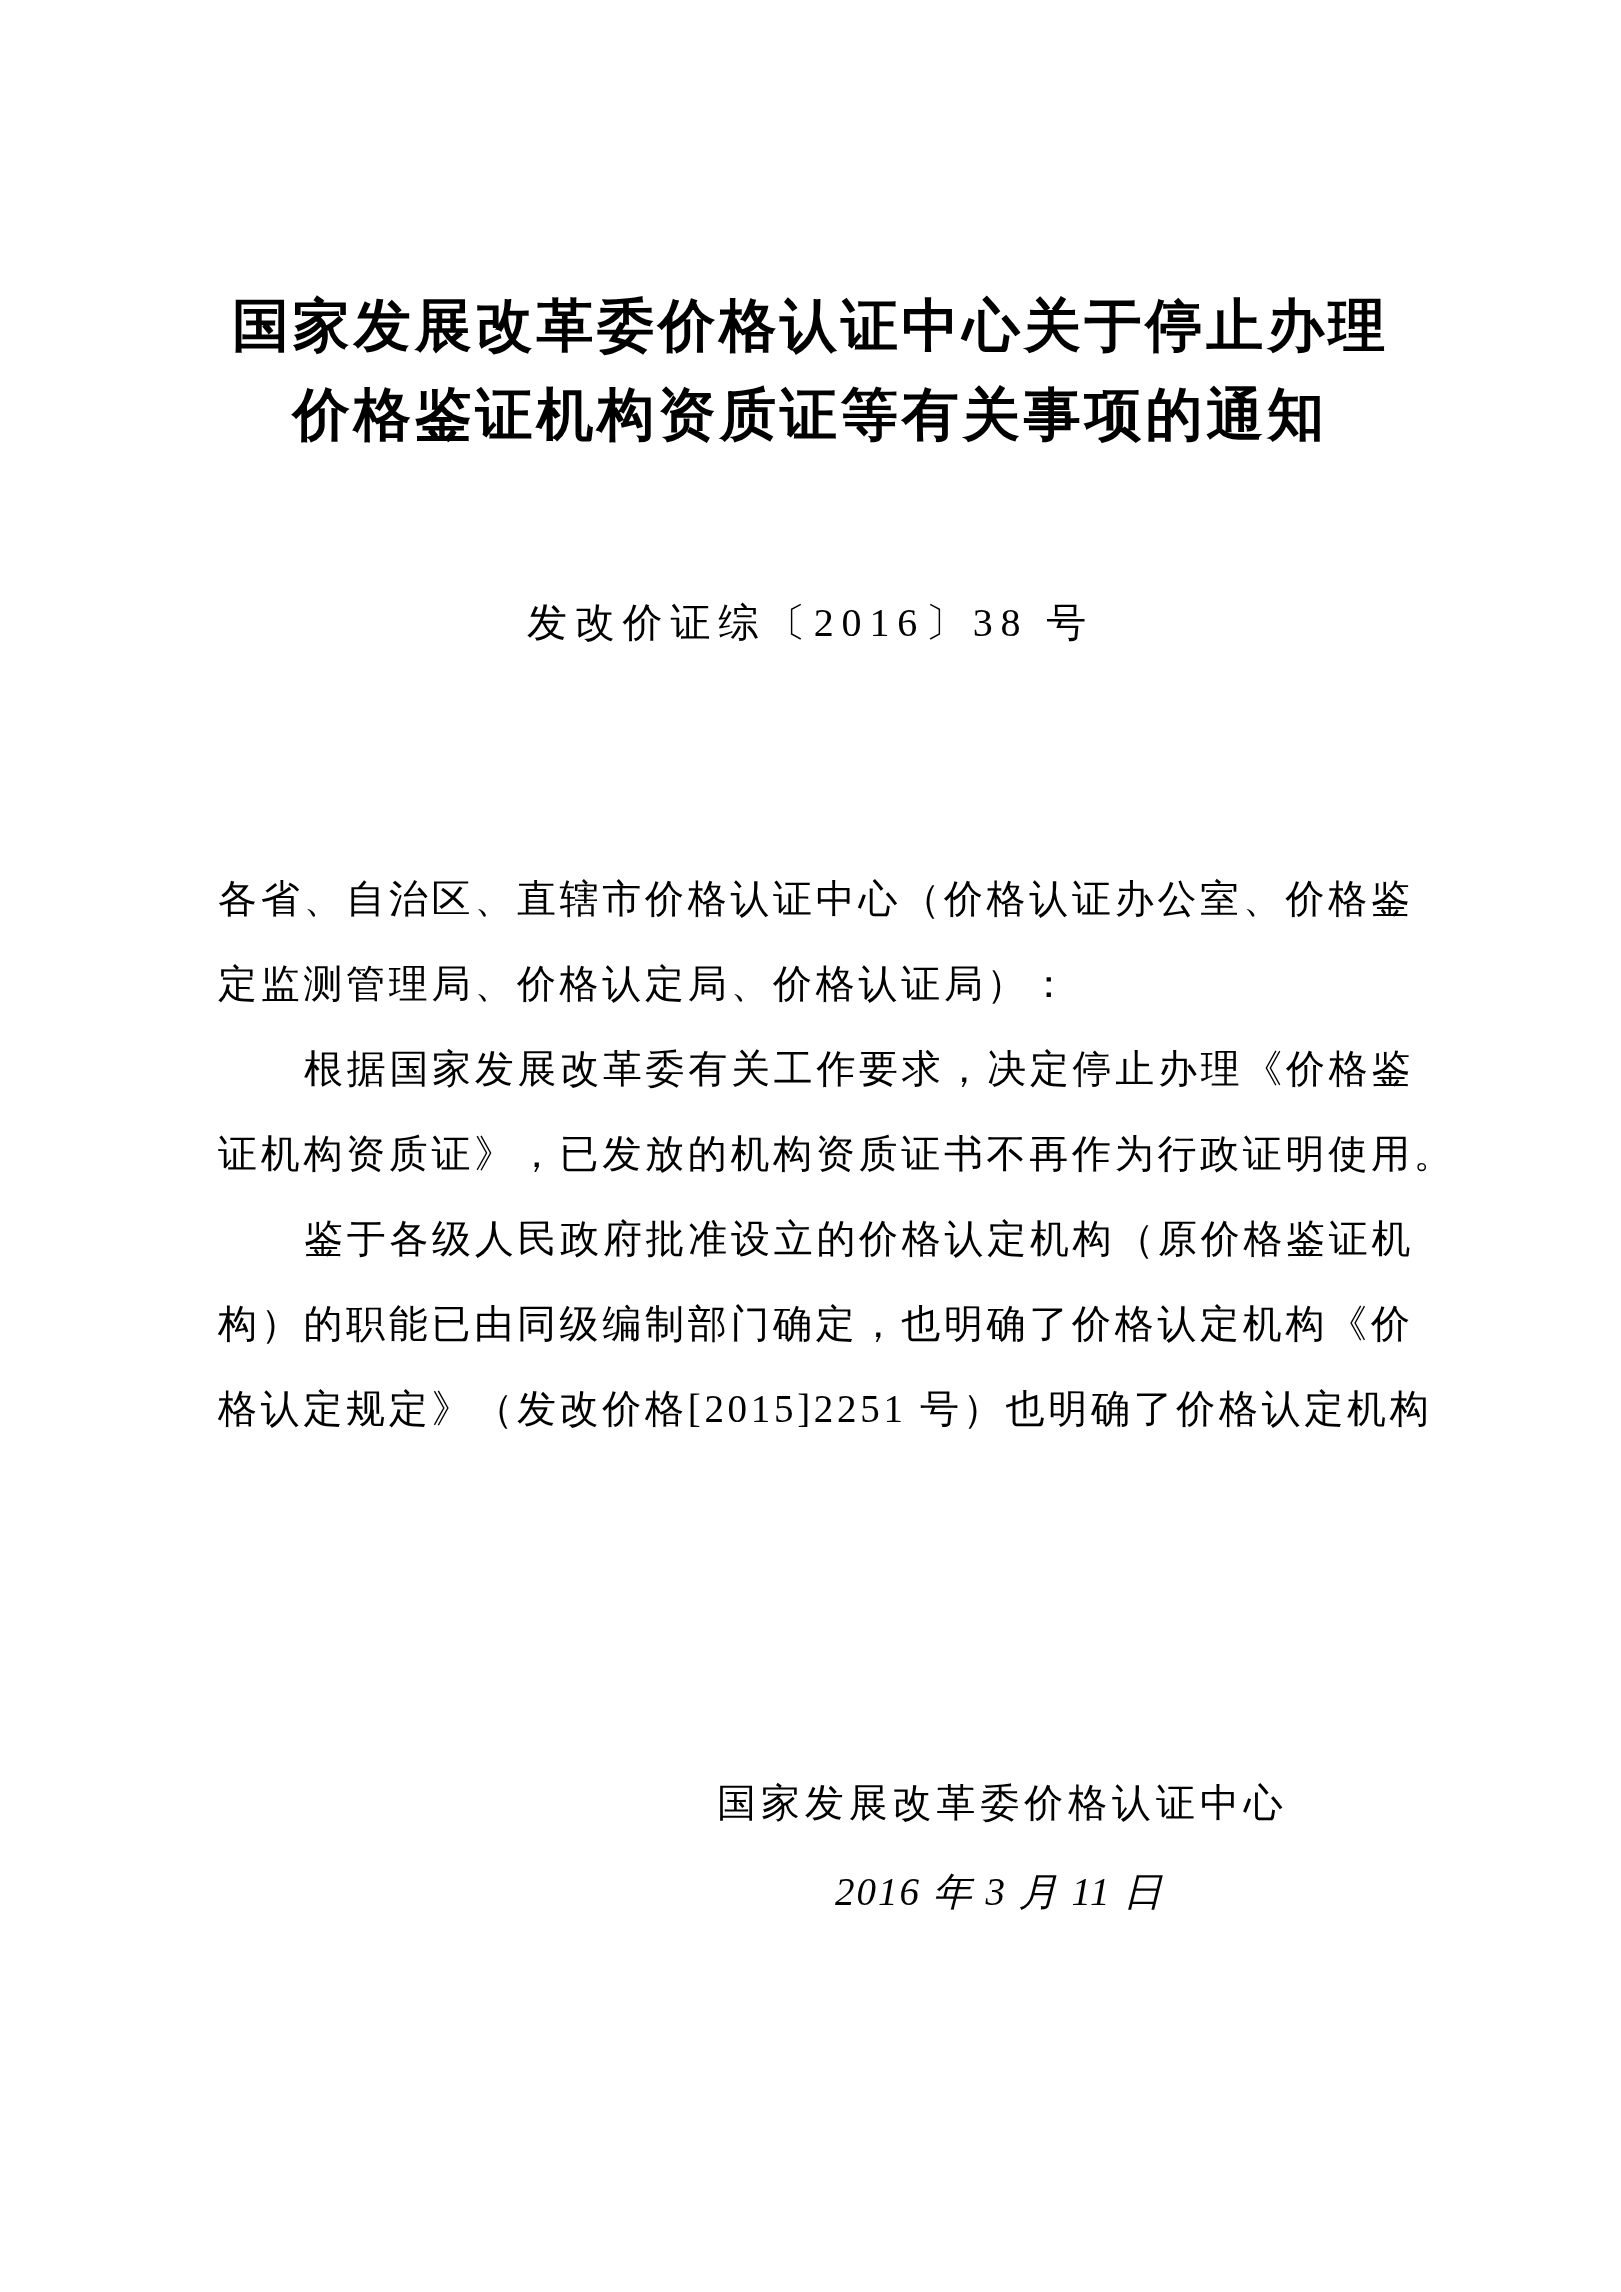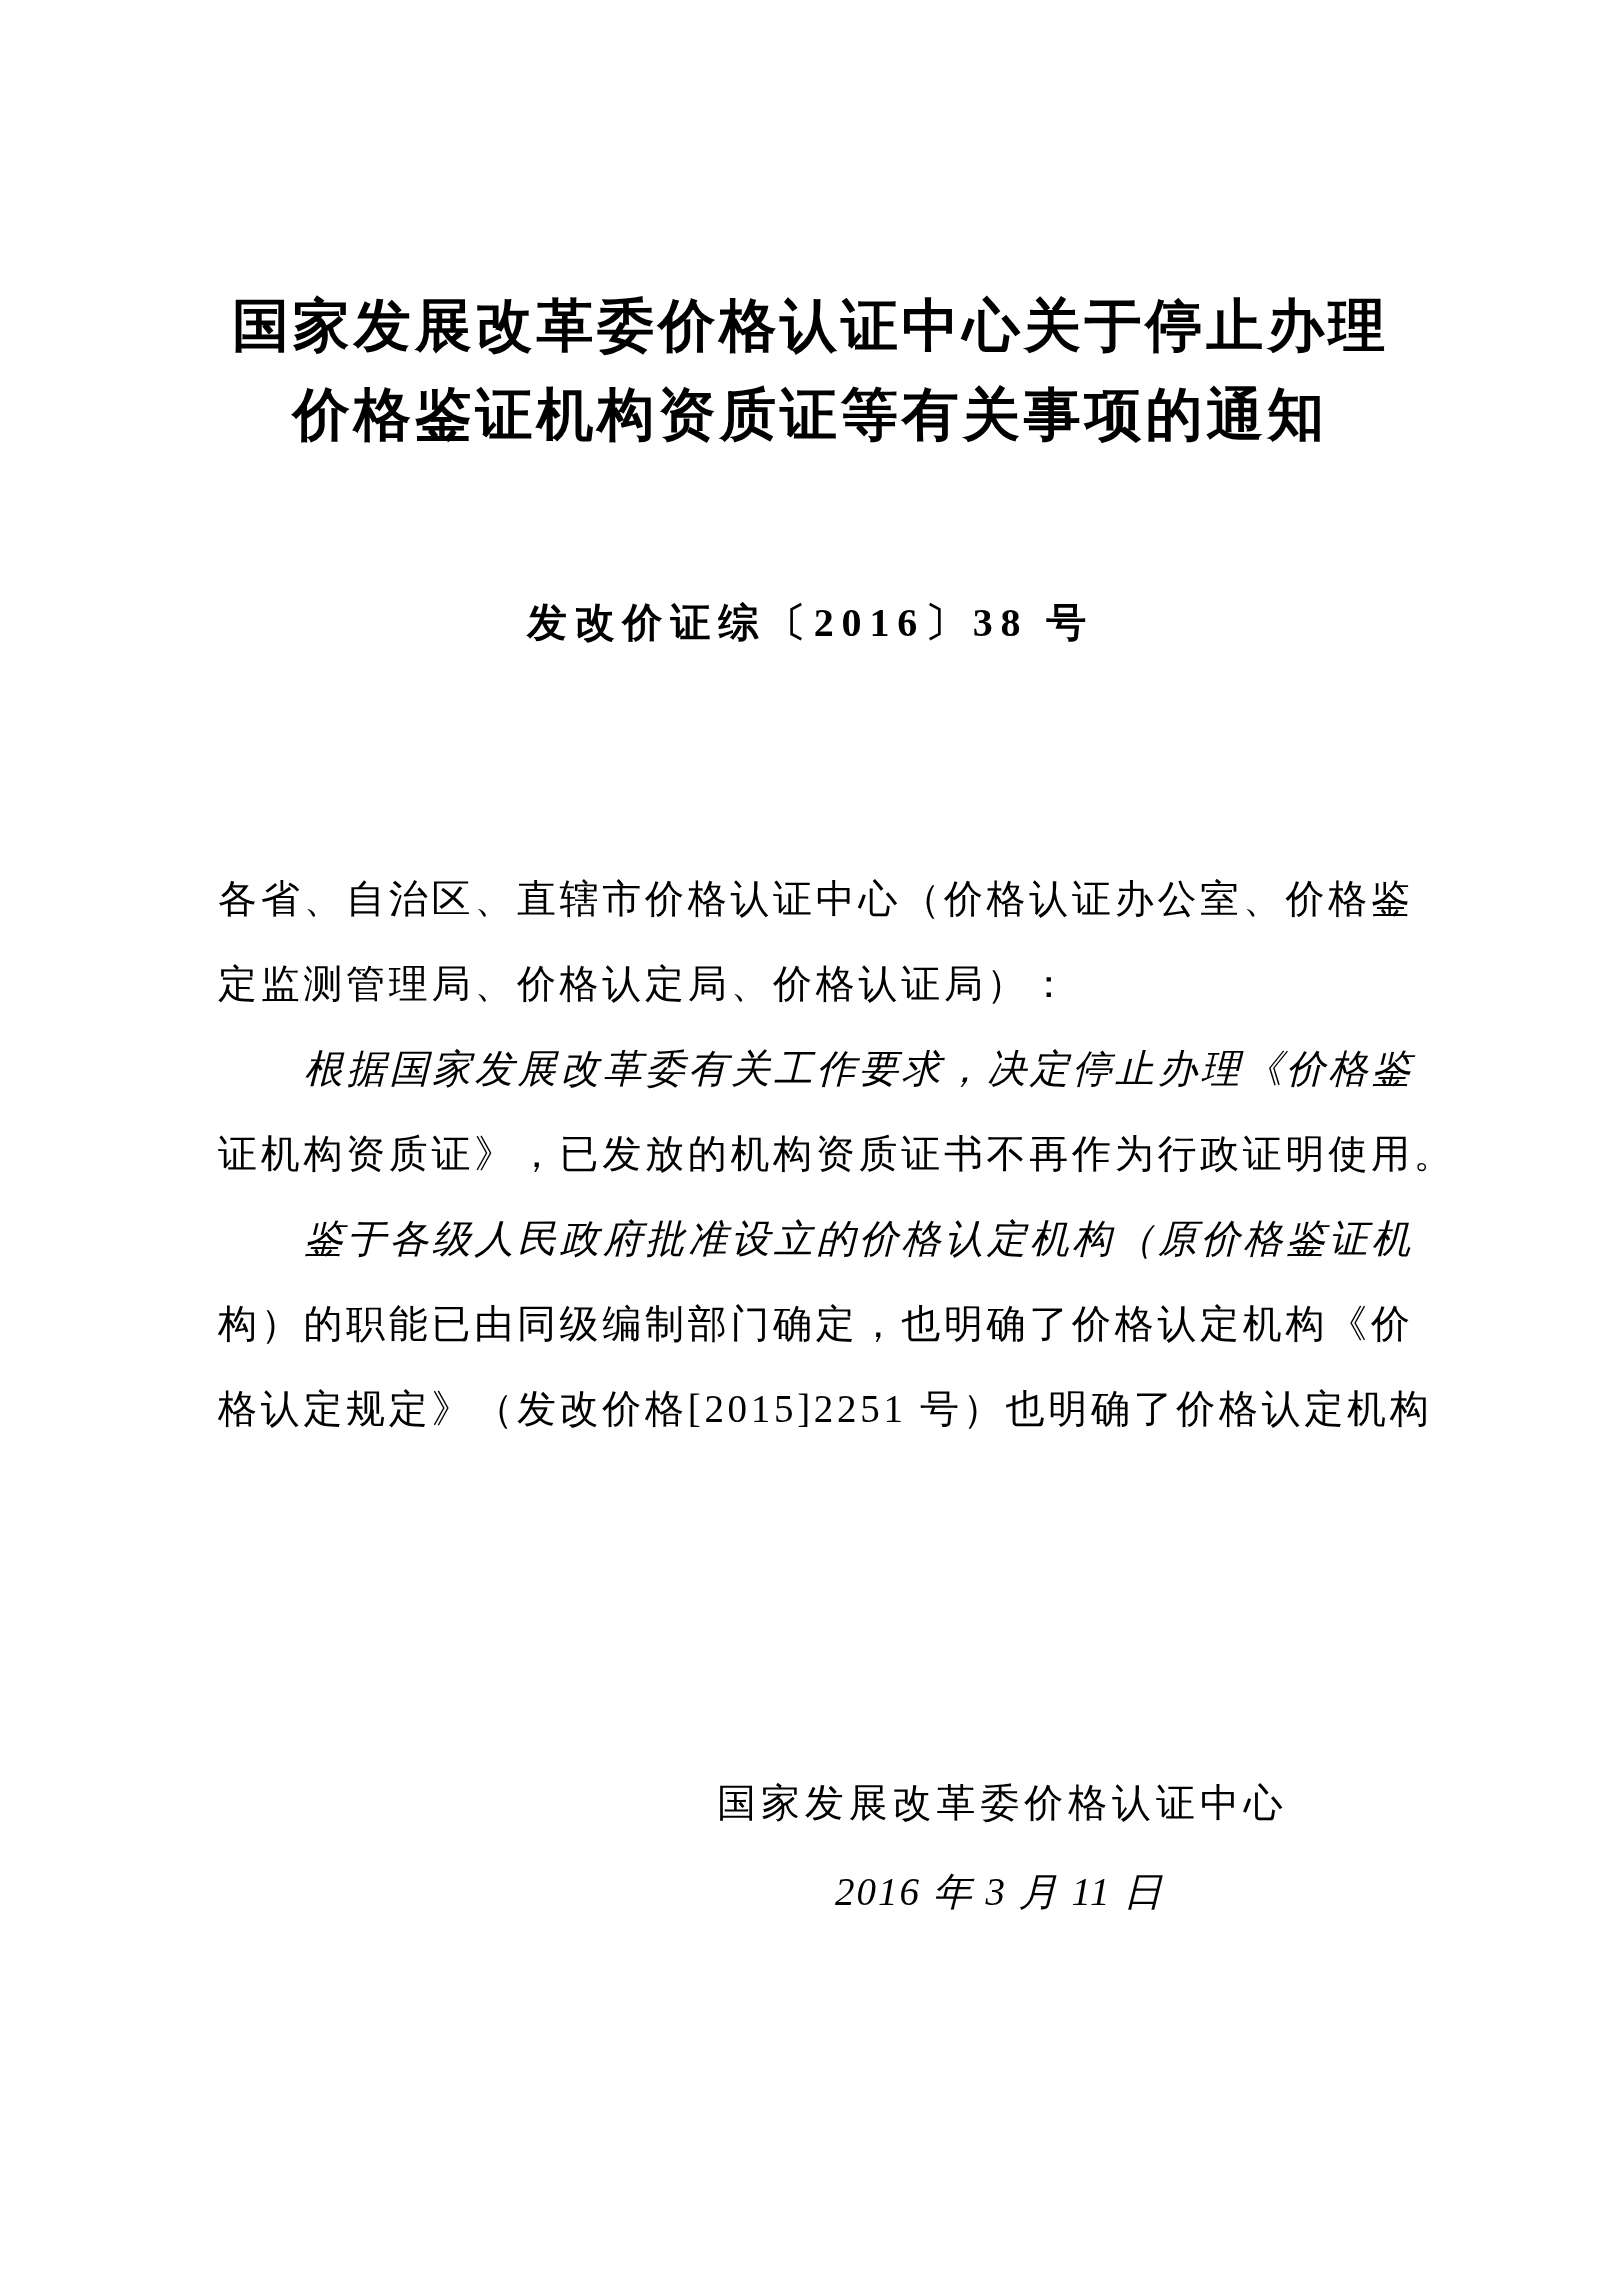--- a/index.html
+++ b/index.html
@@ -32,39 +32,38 @@
   
   .doc-number {
     position: absolute;
     top: 598px;
     left: 0;
     width: 100%;
     text-align: center;
     font-size: 40px;
     line-height: 49px;
     letter-spacing: 7.8px;
-    font-weight: bold;
+    font-weight: normal;
   }
   
   .doc-body {
     position: absolute;
     top: 856px;
     left: 218px;
     width: 1210px;
     font-size: 39px;
     letter-spacing: 3.7px;
   }
   .body-line {
     height: 85px;
     line-height: 85px;
     white-space: nowrap;
   }
   .indent {
     text-indent: 86px;
-    font-style: italic;
   }
   
   .signature-org {
     position: absolute;
     top: 1779px;
     left: 717px;
     font-size: 39px;
     line-height: 47px;
     letter-spacing: 4.9px;
     white-space: nowrap;

